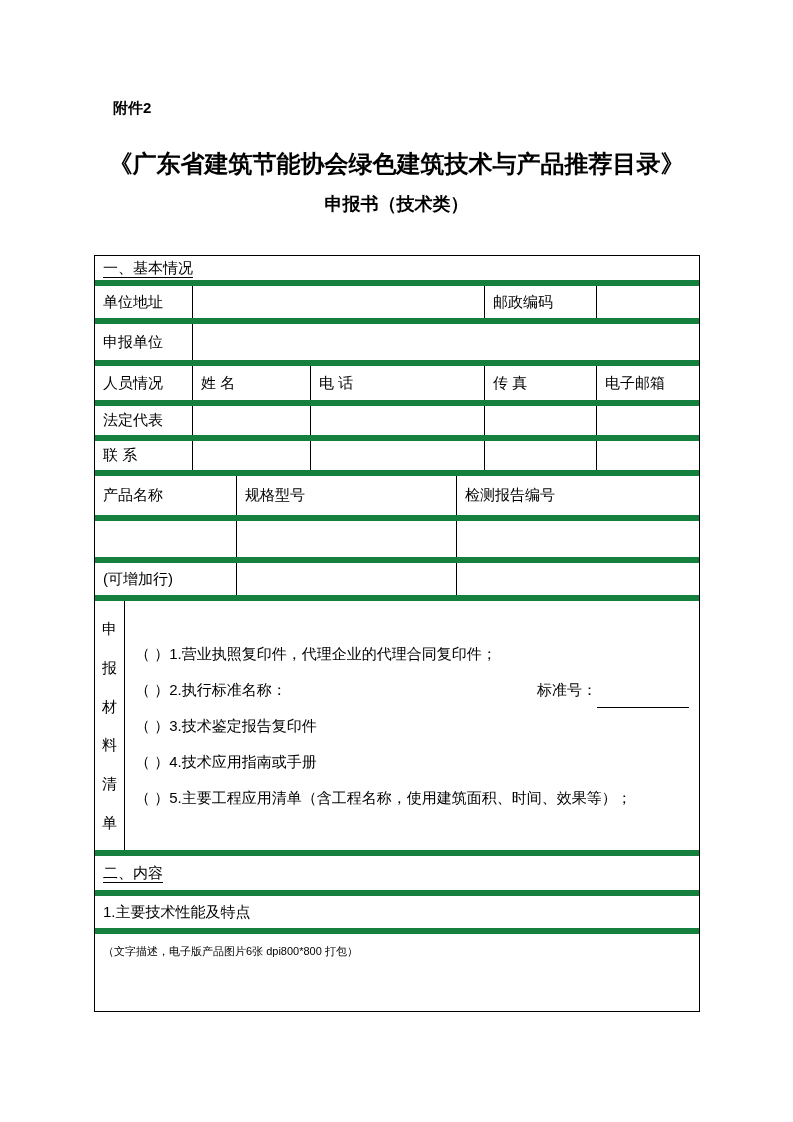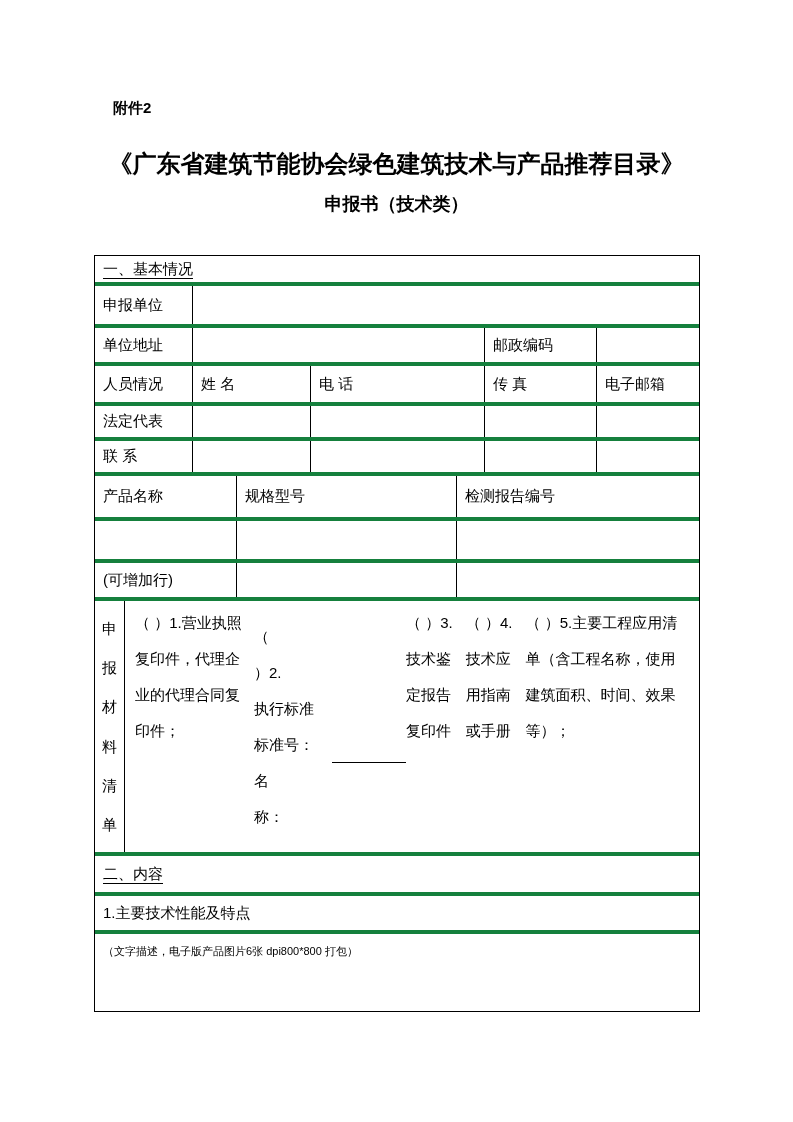--- a/index.html
+++ b/index.html
@@ -11,21 +11,21 @@
   .page{position:absolute;inset:0;background:#fff;padding-left:8px;}
 
   .attachment{position:absolute;left:113px;top:99px;font-size:15px;font-weight:bold;}
   .title{position:absolute;left:0;top:148px;width:100%;text-align:center;font-size:24px;font-weight:bold;}
   .subtitle{position:absolute;left:0;top:192px;width:100%;text-align:center;font-size:18px;font-weight:bold;}
 
   .form-table{
     position:absolute;left:94px;top:255px;width:606px;
     border:1px solid #000;box-sizing:border-box;background:#fff;
   }
-  .row{display:flex;border-bottom:4px solid #15803d;box-sizing:border-box;}
+  .row{display:flex;border-bottom:6px solid #15803d;box-sizing:border-box;}
   .row.last{border-bottom:none;}
   .cell{
     box-sizing:border-box;border-right:1px solid #000;
     display:flex;align-items:center;
     padding:0 8px;font-size:15px;overflow:hidden;
   }
   .cell:last-child{border-right:none;}
   .grow{flex:1;}
 
   
@@ -37,21 +37,21 @@
   .w30{width:30px}.w98{width:98px}.w118{width:118px}.w174{width:174px}
   .w112{width:112px}.w142{width:142px}.w220{width:220px}.w292{width:292px}
 
   .sec-underline{text-decoration:underline;text-underline-offset:4px;}
 
   .vert{
     flex-direction:column;justify-content:space-around;align-items:center;
     padding:8px 0;font-size:15px;line-height:1;
   }
   .items-cell{
-    flex-direction:row;align-items:stretch;justify-content:center;
+    flex-direction:column;align-items:stretch;justify-content:center;
     padding:4px 10px;
   }
   .item{line-height:36px;font-size:15px;}
   .item-flex{display:flex;align-items:center;flex-wrap:nowrap;}
   .std-group{margin-left:auto;display:flex;align-items:flex-end;}
   .std-blank{display:inline-block;width:92px;height:16px;border-bottom:1px solid #000;}
 
   .top-align{align-items:flex-start;padding-top:8px;}
   .note{font-size:11px;line-height:18px;}
 </style>
@@ -65,29 +65,29 @@
   <div class="subtitle">申报书（技术类）</div>
 
   <div class="form-table">
 
     <div class="row hA">
       <div class="cell grow">
         <span class="sec-underline">一、基本情况</span>
       </div>
     </div>
 
-    <div class="row hB">
-      <div class="cell w98">申报单位</div>
-      <div class="cell grow"></div>
-    </div>
-
     <div class="row hC">
       <div class="cell w98">单位地址</div>
       <div class="cell w292"></div>
       <div class="cell w112">邮政编码</div>
+      <div class="cell grow"></div>
+    </div>
+
+    <div class="row hB">
+      <div class="cell w98">申报单位</div>
       <div class="cell grow"></div>
     </div>
 
     <div class="row hD">
       <div class="cell w98">人员情况</div>
       <div class="cell w118">姓  名</div>
       <div class="cell w174">电  话</div>
       <div class="cell w112">传   真</div>
       <div class="cell grow">电子邮箱</div>
     </div>

